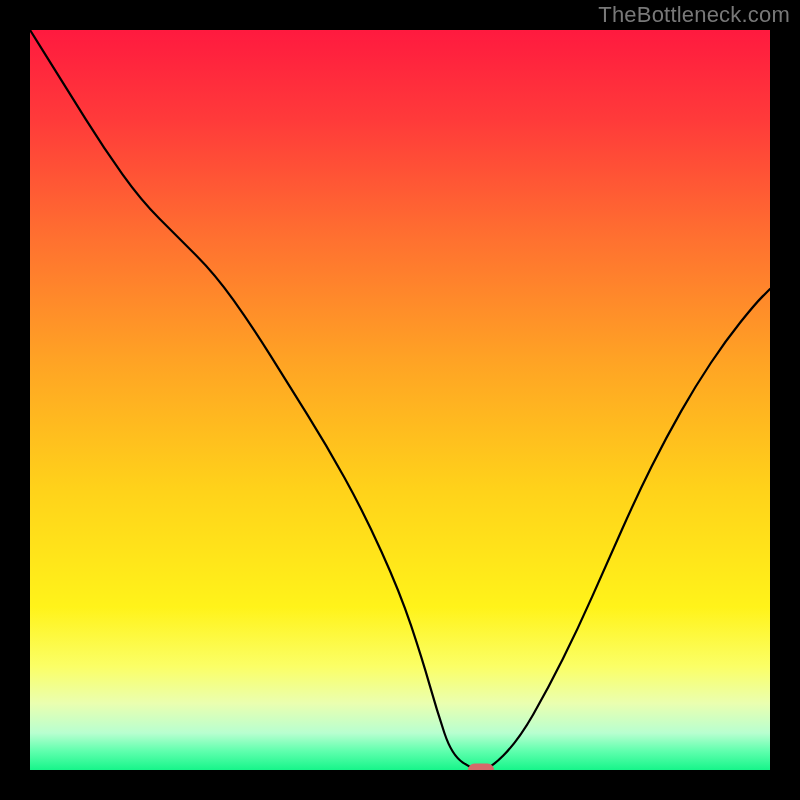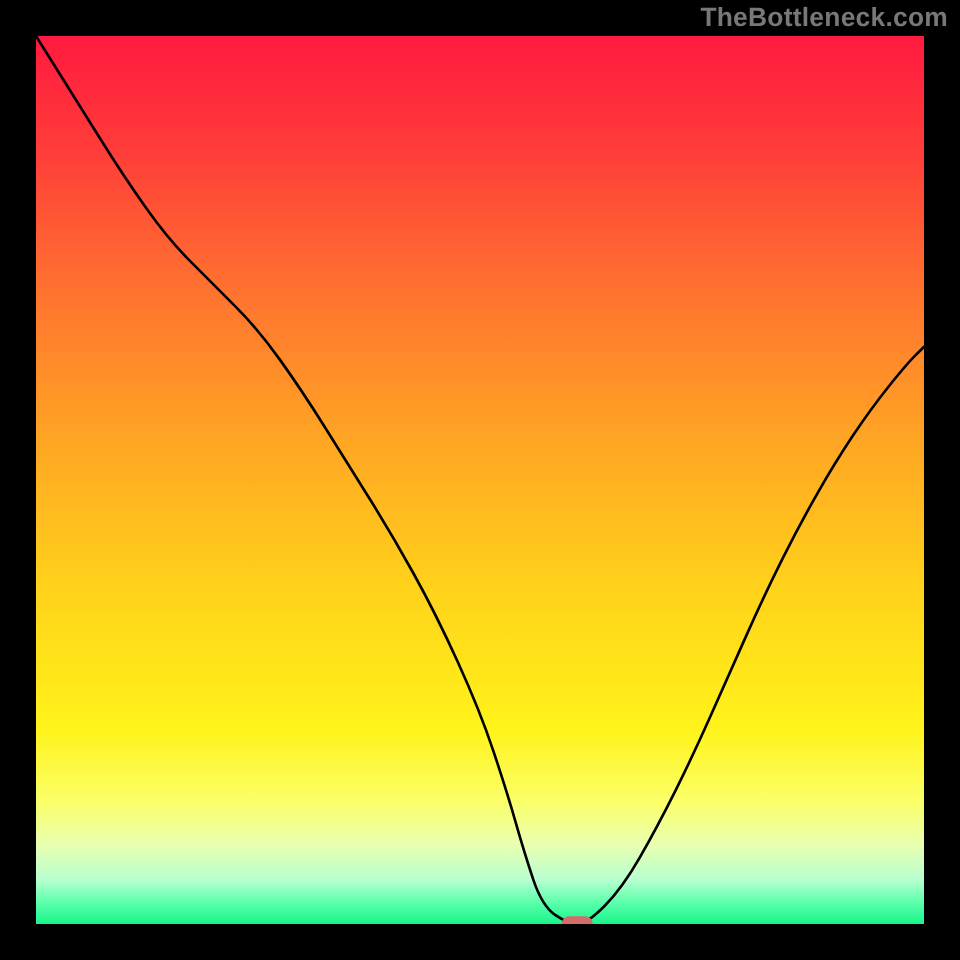--- a/index.html
+++ b/index.html
@@ -16,21 +16,21 @@
     width: 800px;
     height: 800px;
     background: #000;
   }
   .watermark {
     position: absolute;
     top: 2px;
     right: 10px;
     color: #787878;
     font-size: 22px;
-    font-weight: 700;
+    font-weight: 400;
     letter-spacing: 0.2px;
     z-index: 5;
     user-select: none;
   }
   .plot-area {
     position: absolute;
     left: 30px;
     top: 30px;
     width: 740px;
     height: 740px;

